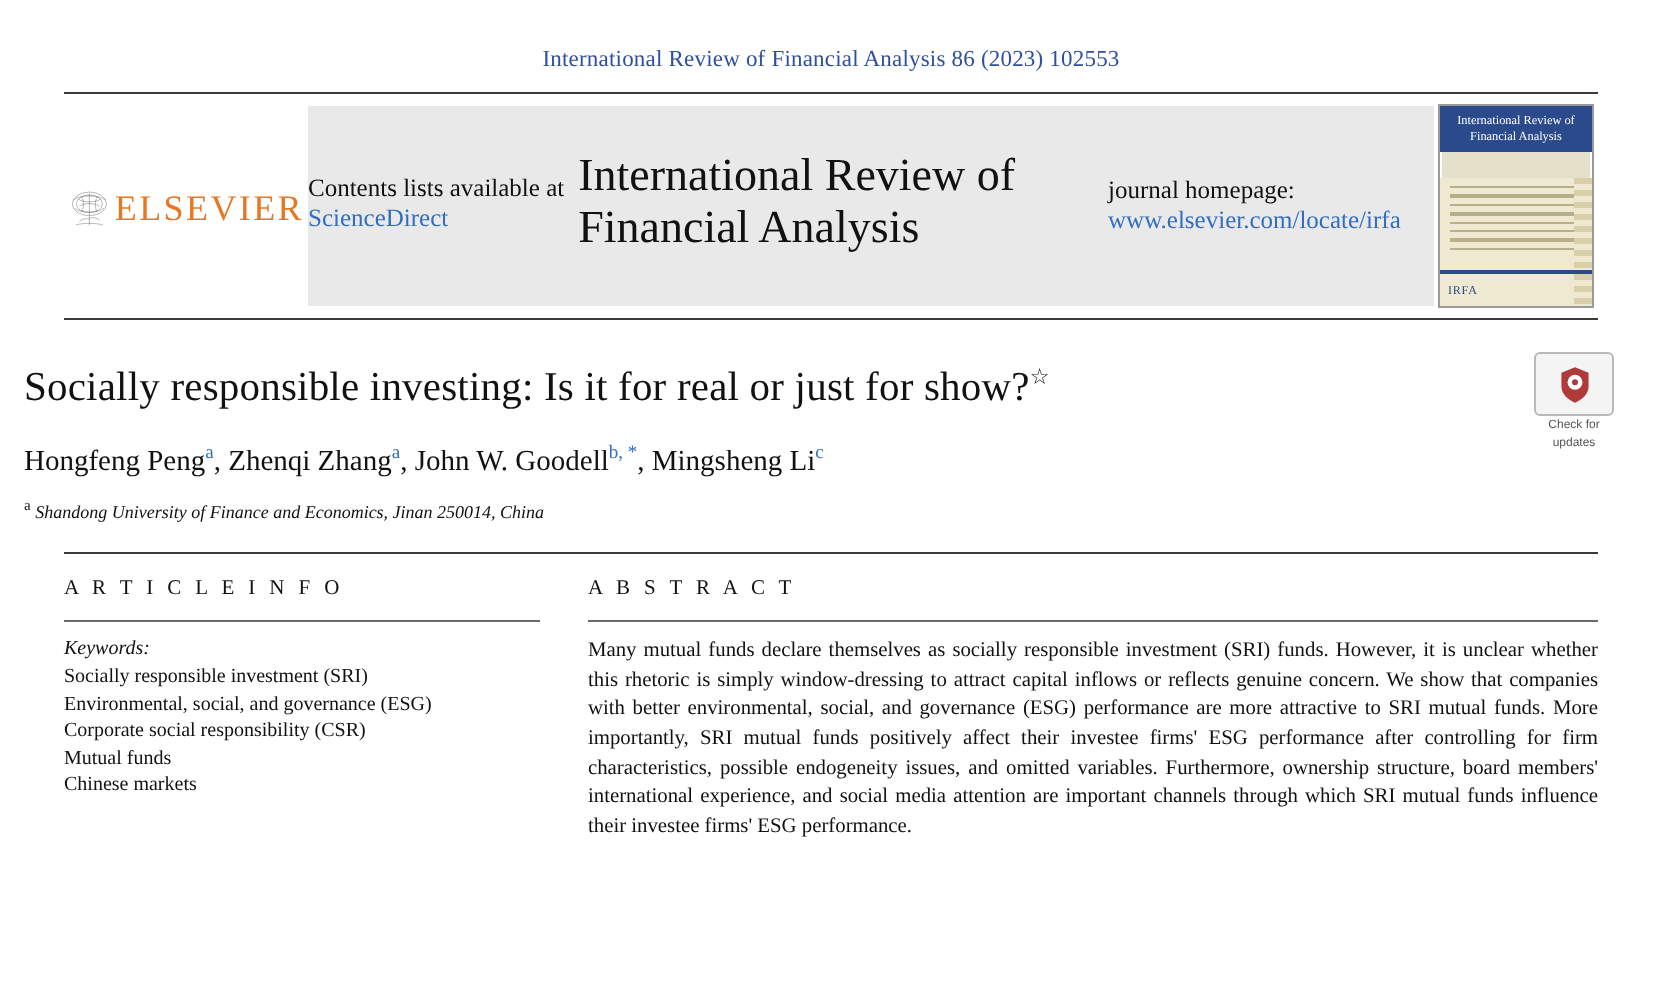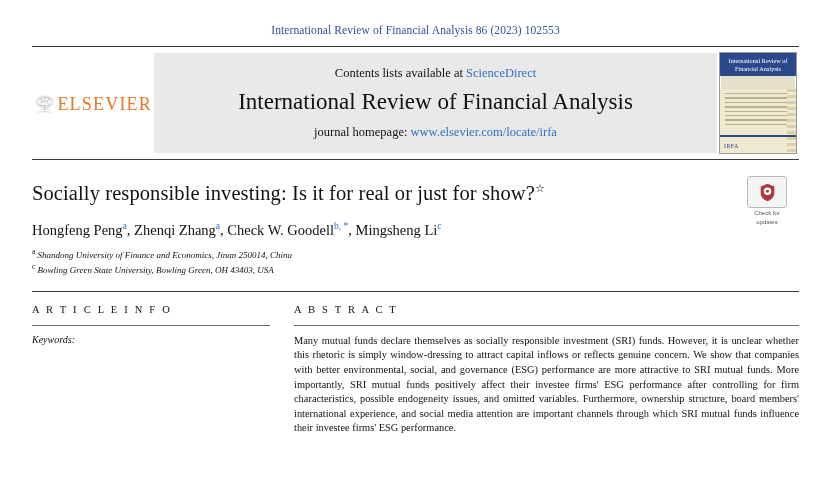--- a/index.html
+++ b/index.html
@@ -56,21 +56,20 @@
     font-size: 18px;
     letter-spacing: 1.2px;
     color: #e87722;
     font-weight: 400;
     margin-top: 1px;
   }
   .journal-band {
     flex: 1 1 auto;
     background: #e9e9e9;
     display: flex;
-    flex-direction: column;
     align-items: center;
     justify-content: center;
     margin: 6px 0 6px 2px;
     position: relative;
   }
   .contents-line {
     font-size: 12.5px;
     color: #111;
     margin-bottom: 2px;
   }
@@ -138,21 +137,21 @@
     left:4px; bottom:4px;
     font-size: 6px;
     color:#2b4a8b;
     letter-spacing:.4px;
   }
   .cover .cov-side {
     position:absolute; top:36px; bottom:0; right:0; width:9px;
     background: repeating-linear-gradient(180deg,#d9cfa8 0 3px,#efe9d2 3px 6px);
   }
   .titlearea {
-    margin: 0 32px;
+    margin: 0 12px;
     position: relative;
     padding-top: 22px;
   }
   .checkmark {
     position: absolute;
     right: 6px;
     top: 16px;
     width: 52px;
     text-align: center;
   }
@@ -320,37 +319,43 @@
       </div>
       <div class="cm-text">Check for</div>
       <div class="cm-text">updates</div>
     </div>
 
     <h1 class="article-title">
       <span>Socially responsible investing: Is it for real or just for show?</span><span class="star">☆</span>
     </h1>
 
     <div class="authors">
-      <span>Hongfeng Peng</span><sup>a</sup>, <span>Zhenqi Zhang</span><sup>a</sup>, <span>Check W. Goodell</span><sup>b, *</sup>, <span>Mingsheng Li</span><sup>c</sup>
+      <span>Hongfeng Peng</span><sup>a</sup>, <span>Zhenqi Zhang</span><sup>a</sup>, <span>John W. Goodell</span><sup>b, *</sup>, <span>Mingsheng Li</span><sup>c</sup>
     </div>
 
     <div class="affils">
       <div><sup>a</sup> <span>Shandong University of Finance and Economics, Jinan 250014, China</span></div>
-      <div><sup>c</sup> <span>Bowling Green State University, Bowling Green, OH 43403, USA</span></div>
     </div>
   </div>
 
   <div class="rule2"></div>
 
   <div class="lower">
 
     <div class="col-info">
       <div class="sec-head">A R T I C L E   I N F O</div>
       <div class="kw-rule"></div>
       <div class="kw-label">Keywords:</div>
+      <div class="kw-list">
+        <div>Socially responsible investment (SRI)</div>
+        <div>Environmental, social, and governance (ESG)</div>
+        <div>Corporate social responsibility (CSR)</div>
+        <div>Mutual funds</div>
+        <div>Chinese markets</div>
+      </div>
     </div>
 
     <div class="col-abs">
       <div class="sec-head">A B S T R A C T</div>
       <div class="abs-rule"></div>
       <div class="abs-text">Many mutual funds declare themselves as socially responsible investment (SRI) funds. However, it is unclear whether this rhetoric is simply window-dressing to attract capital inflows or reflects genuine concern. We show that companies with better environmental, social, and governance (ESG) performance are more attractive to SRI mutual funds. More importantly, SRI mutual funds positively affect their investee firms' ESG performance after controlling for firm characteristics, possible endogeneity issues, and omitted variables. Furthermore, ownership structure, board members' international experience, and social media attention are important channels through which SRI mutual funds influence their investee firms' ESG performance.</div>
     </div>
   </div>
 
 </div>

